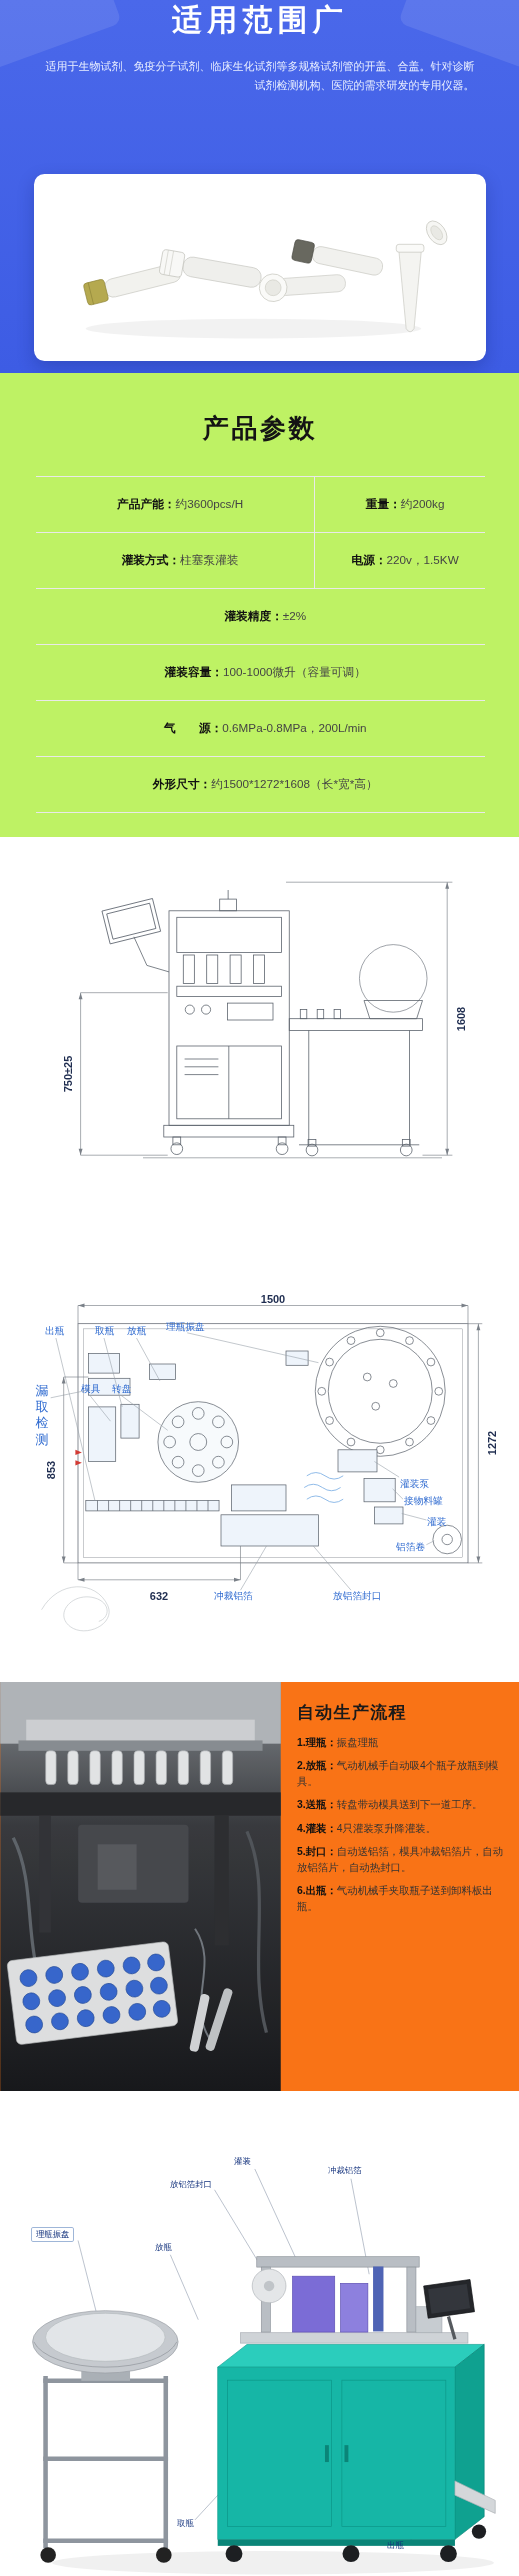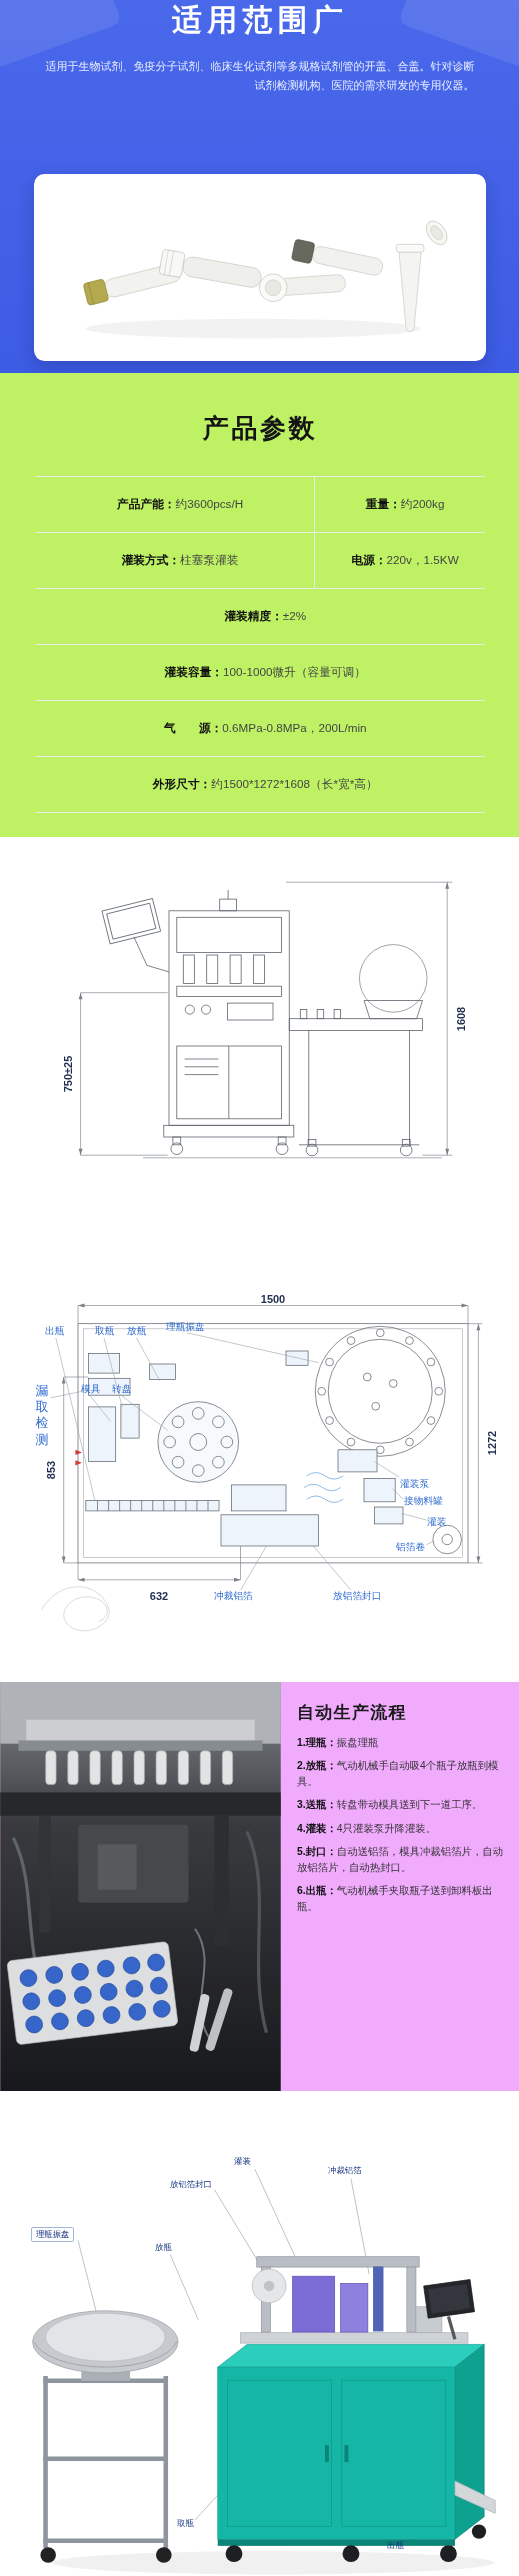--- a/index.html
+++ b/index.html
@@ -33,21 +33,21 @@
   .draw-wrap { position:relative; width:494px; margin:12px auto; }
   .front-drawing .draw-wrap { height:390px; margin-top:14.3px; }
   .top-drawing .draw-wrap { height:364px; margin-top:15.6px; }
   .dim { position:absolute; font-size:11px; font-weight:bold; color:#1f2d50; white-space:nowrap;
          transform:translate(-50%,-50%); }
   .dim-vert { transform:translate(-50%,-50%) rotate(-90deg); }
   .part-label { position:absolute; color:#2e6ad0; font-size:9.7px; white-space:nowrap; }
   .part-label.two-line { width:22px; white-space:normal; line-height:1.25; font-size:13px; text-align:center; }
 
   
-  .process { height:409px; position:relative; background:#f0abfc; }
+  .process { height:409px; position:relative; background:#f97316; }
   .process-photo { position:absolute; left:0; top:0; width:281px; height:409px; overflow:hidden; }
   .process-content { position:absolute; left:297px; top:19.5px; width:209px; }
   .process-title { font-size:17px; font-weight:bold; color:#1a1a1a; margin-bottom:10.4px; letter-spacing:1.3px; }
   .step { font-size:10.4px; line-height:1.55; color:#333; margin-bottom:7.1px; }
   .step b { color:#111; }
 
   
   .render3d { height:514px; position:relative; background:#fff; }
   .r3d-label { position:absolute; font-size:8.4px; color:#12317c; white-space:nowrap; }
   .r3d-label.boxed { background:#fff; border:0.6px solid #9fb6d8; border-radius:1.9px; padding:1.3px 3.9px; }

